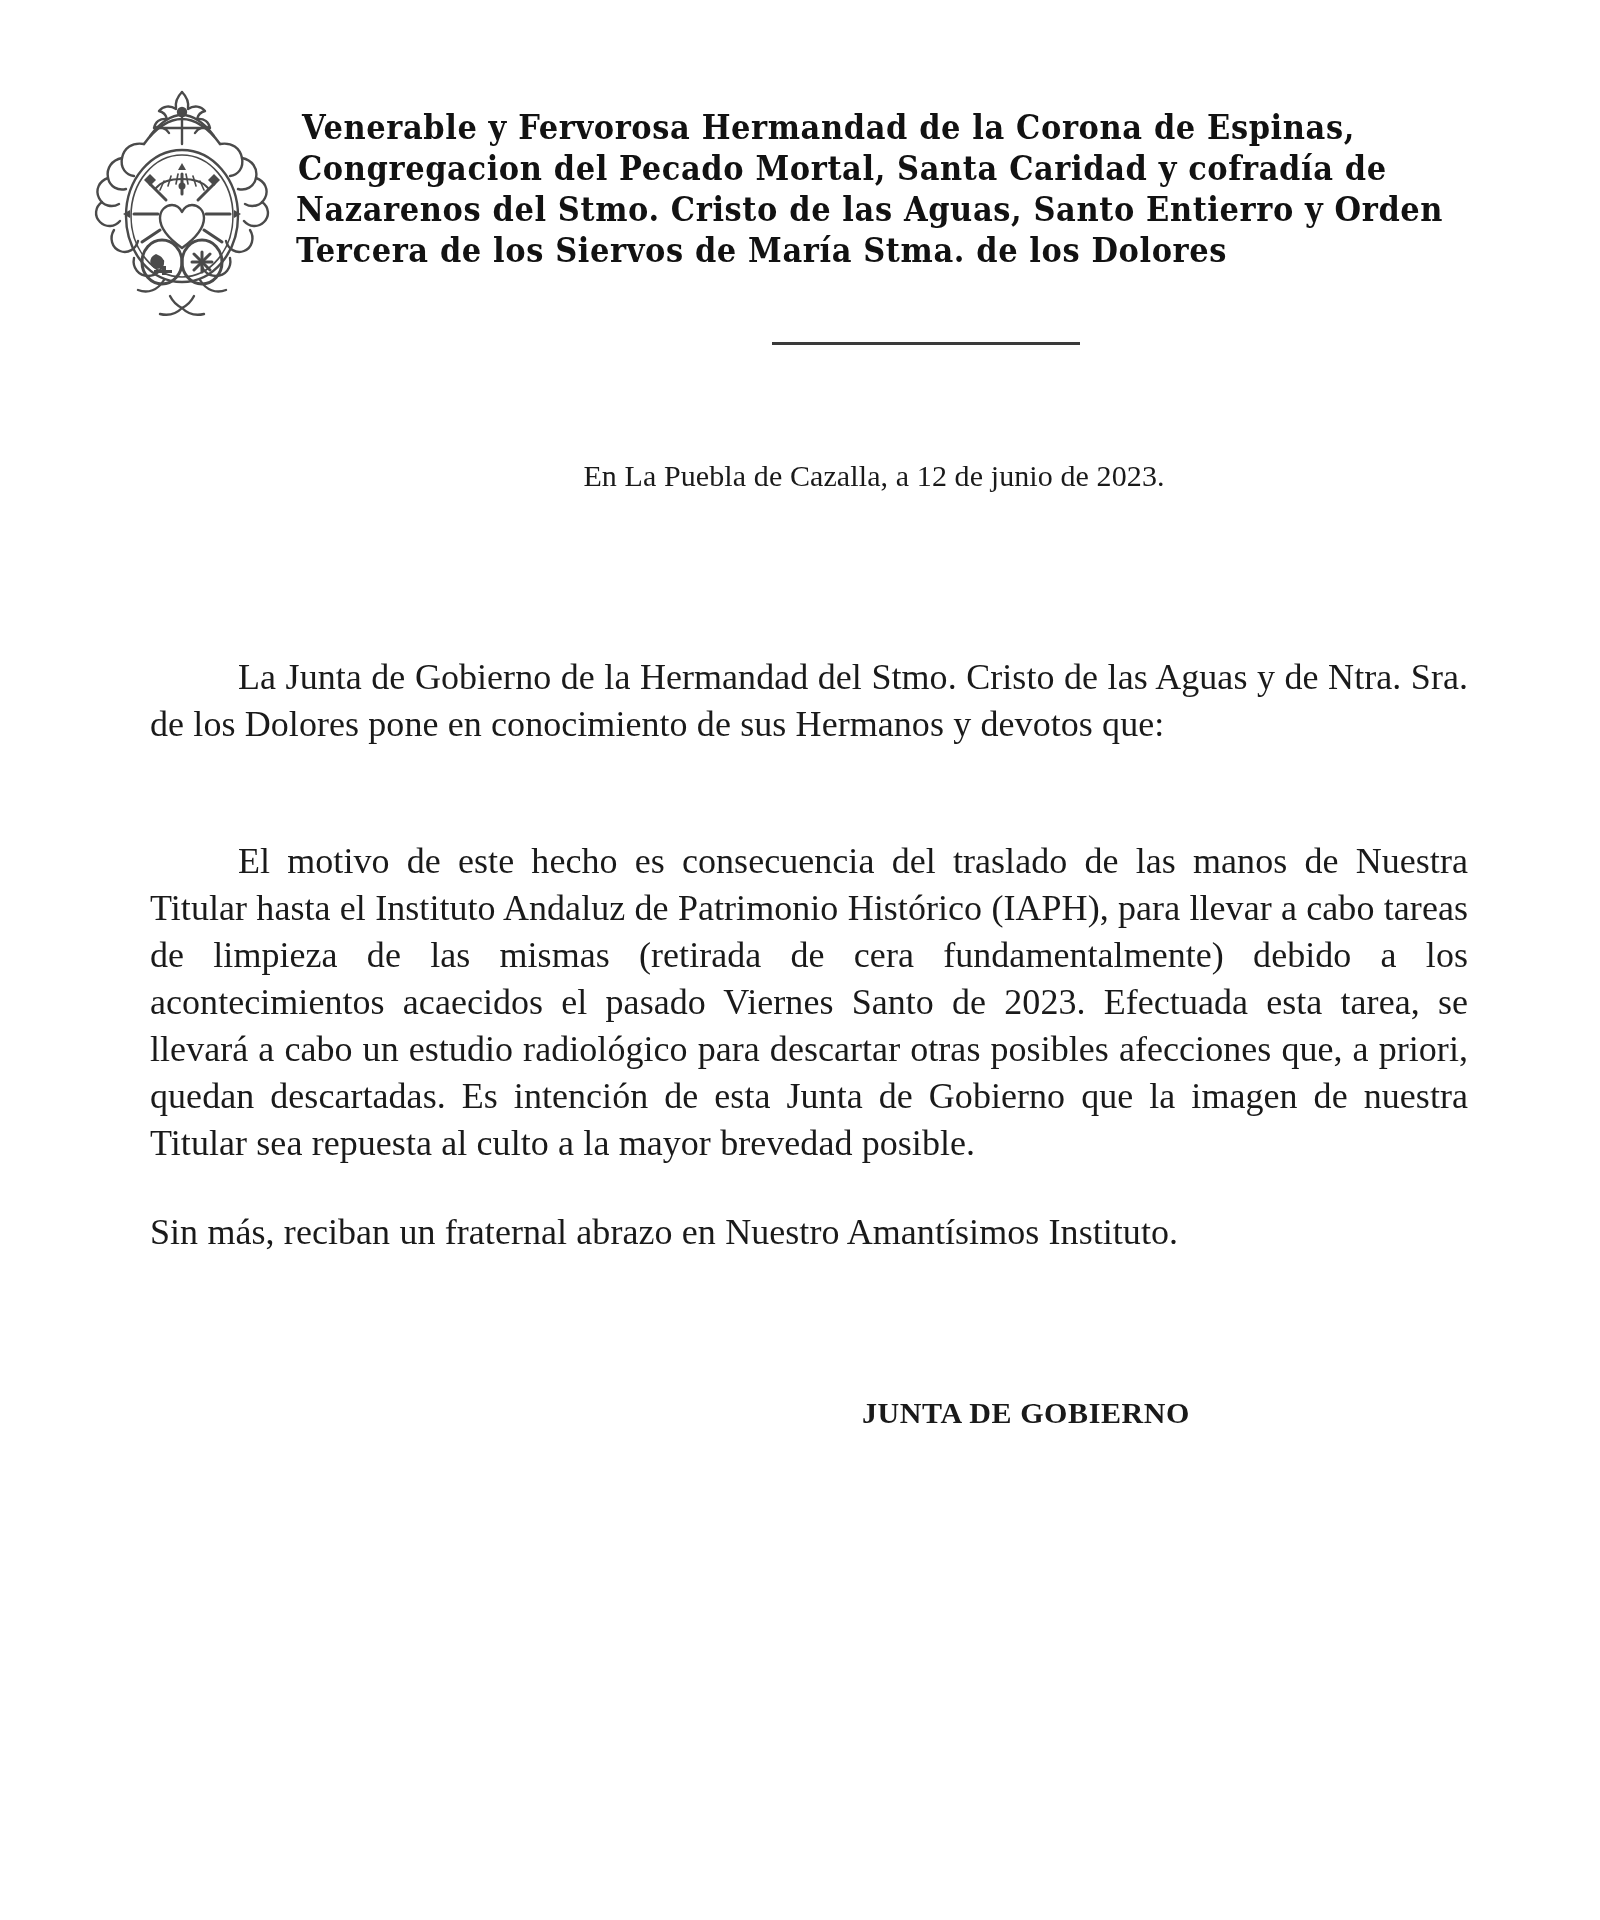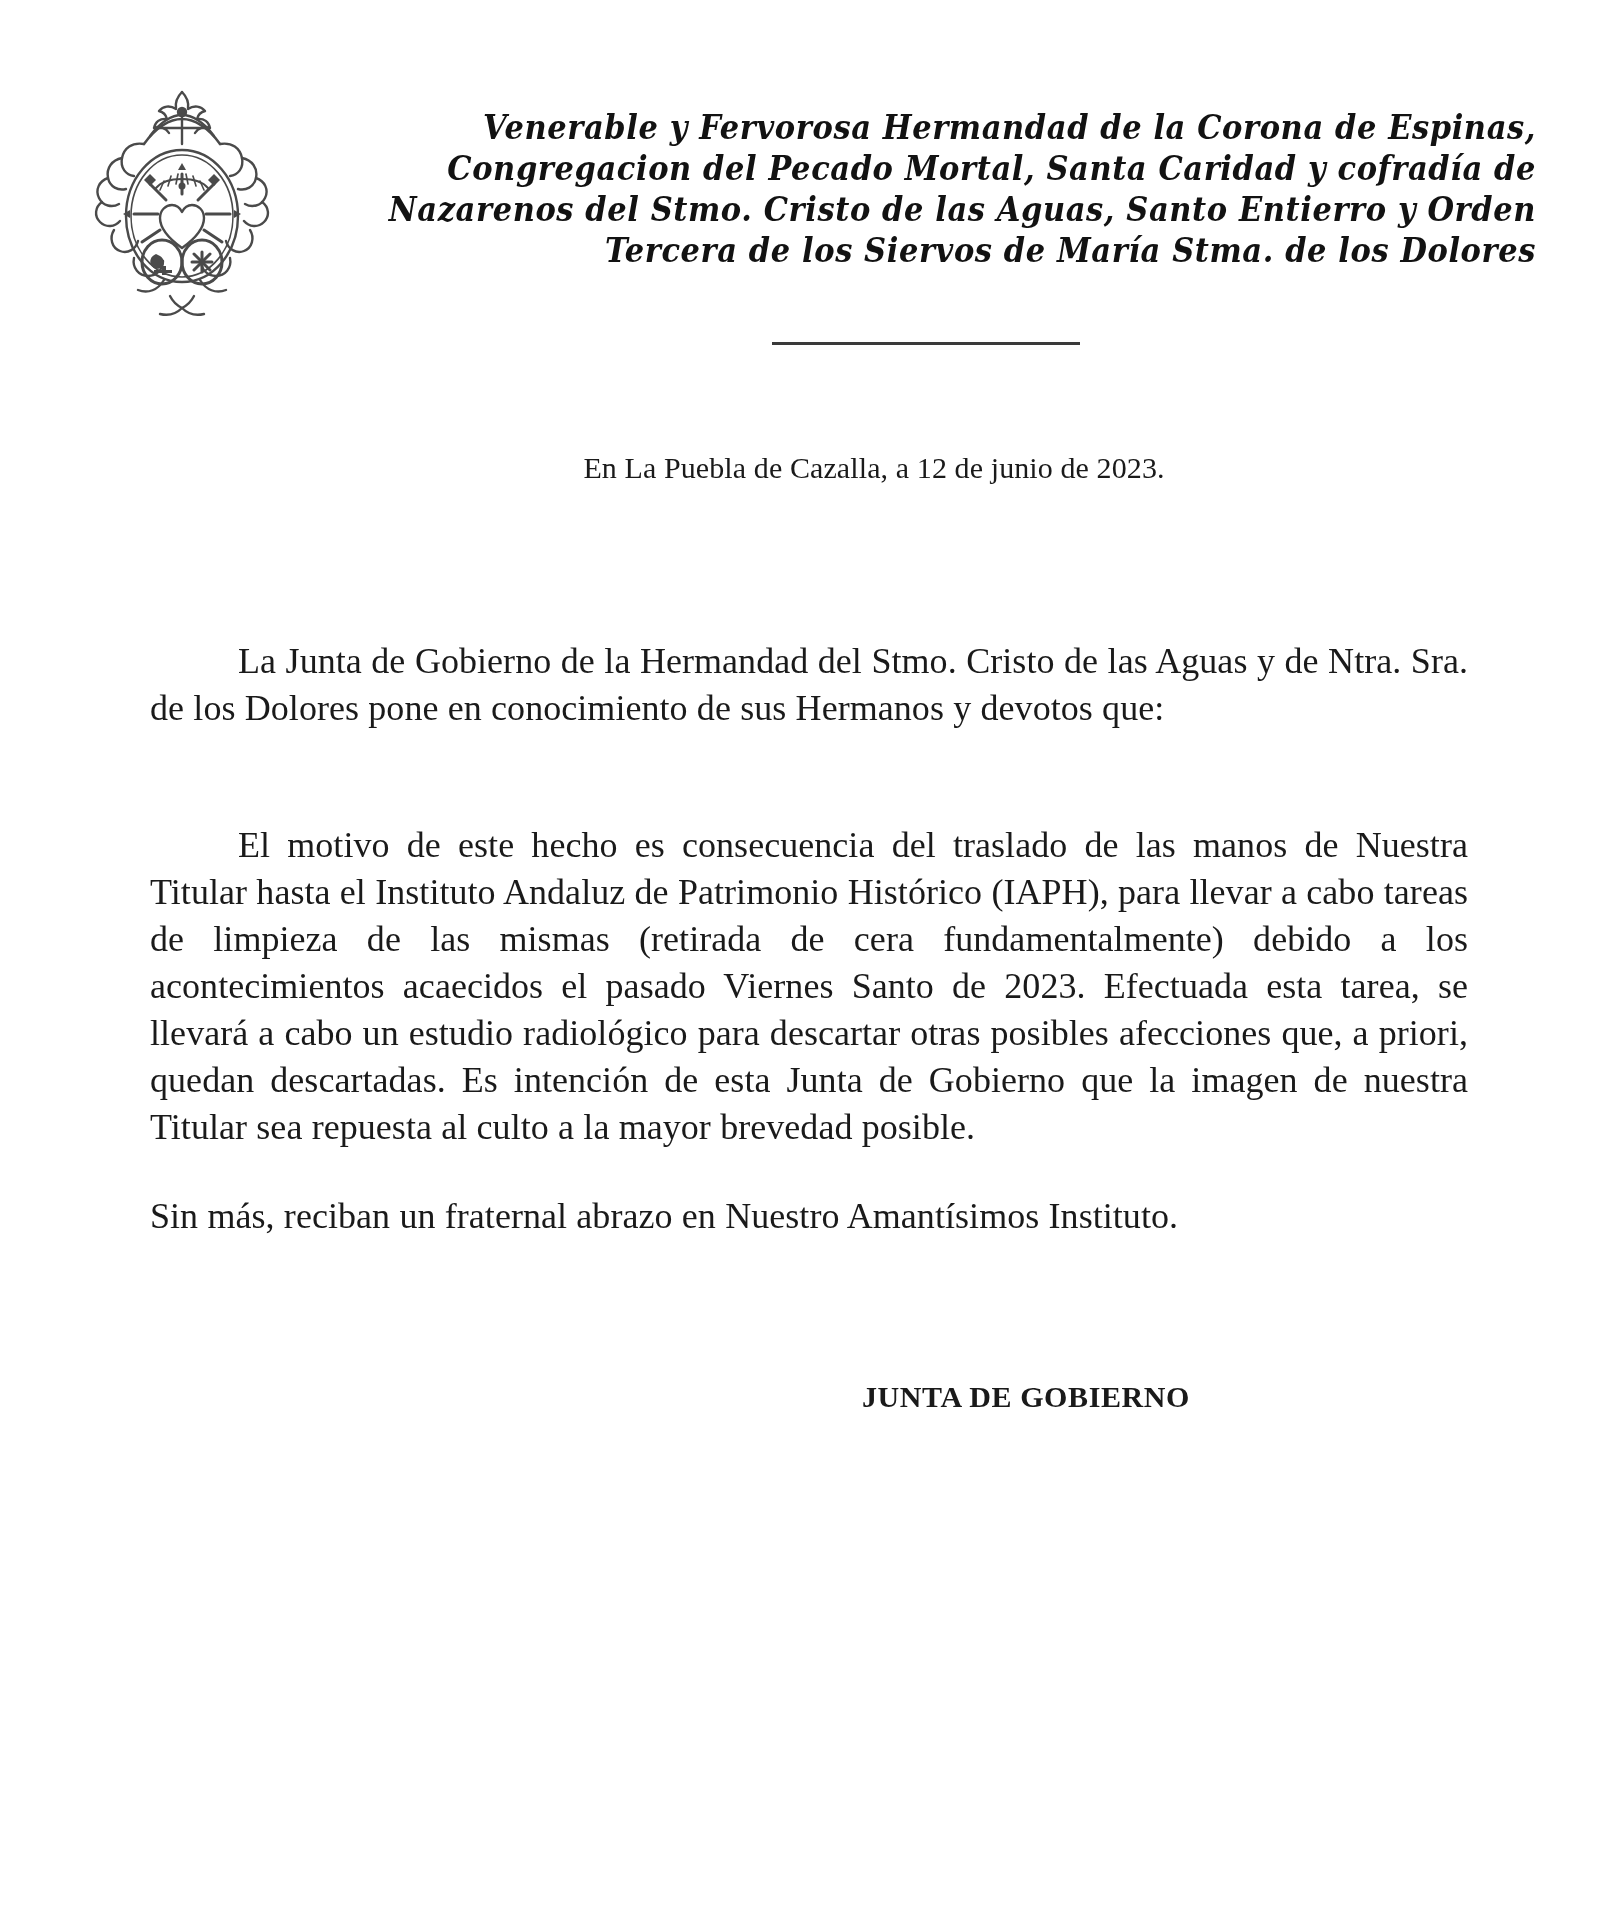--- a/index.html
+++ b/index.html
@@ -36,25 +36,24 @@
     position: absolute;
     left: 78px;
     top: 18px;
     width: 208px;
     height: 250px;
   }
   .crest svg { display: block; width: 100%; height: 100%; }
 
   .letterhead-titles {
     position: absolute;
-    left: 276px;
+    left: 296px;
     top: 40px;
     width: 1260px;
-    text-align: right;
-    font-style: italic;
+    text-align: left;
   }
   .letterhead-titles .ln {
     font-family: "DejaVu Serif", "Liberation Serif", serif;
     font-weight: 700;
     font-size: 30.5px;
     line-height: 41px;
     letter-spacing: 0.6px;
     white-space: nowrap;
     color: #121212;
     transform: scaleY(1.12);
@@ -77,21 +76,21 @@
 
   
   .doc-body {
     position: absolute;
     left: 150px;
     top: 440px;
     width: 1318px;
   }
 
   .dateline {
-    margin: 8px;
+    margin: 16px;
     padding: 0;
     text-align: center;
     font-size: 30px;
     line-height: 40px;
     letter-spacing: 0.1px;
     padding-left: 130px;
   }
 
   .para {
     margin: 0;

